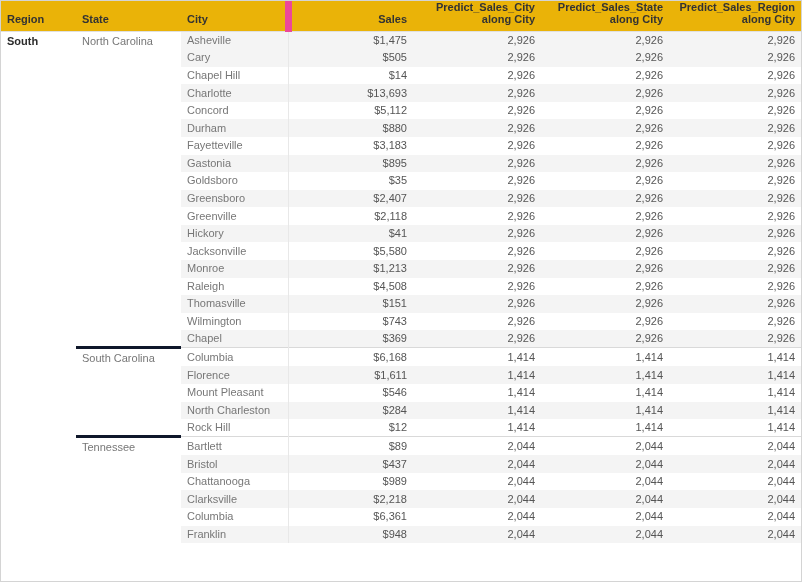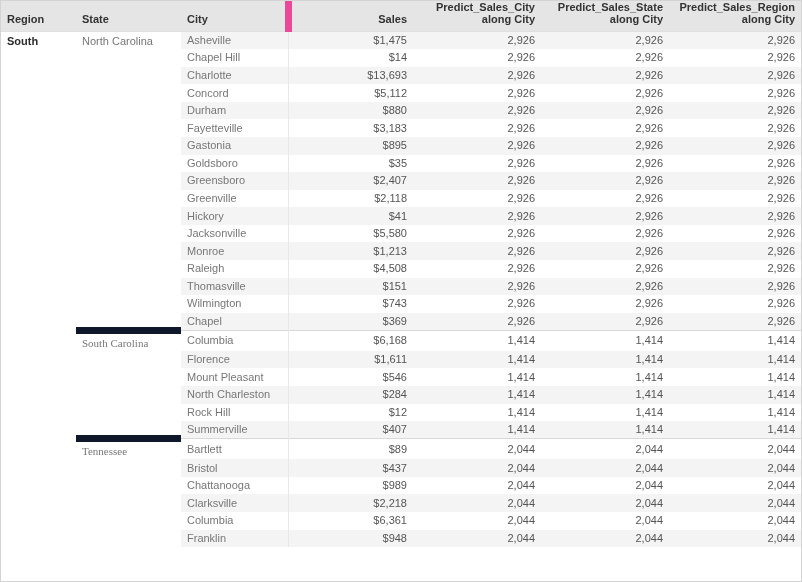--- a/index.html
+++ b/index.html
@@ -38,21 +38,21 @@
 
   
   thead th {
     font-weight: bold;
     color: #333333;
     font-size: 11px;
     vertical-align: bottom;
     padding: 0 6px 6px 6px;
     height: 30px;
     box-sizing: border-box;
-    background: #e5e5e5;
+    background: #eab308;
     border-bottom: 1px solid #e0e0e0;
     white-space: normal;
     line-height: 12px;
   }
   thead th.h-left  { text-align: left; margin-top: 28px; }
   thead th.h-right { text-align: right; }
   thead th.sep-left { border-left: 7px solid #ec4899; }
 
   
   tbody td {
@@ -75,21 +75,21 @@
     padding-top: 1px;
     line-height: 16px;
   }
   td.cell-state {
     color: #777777;
     vertical-align: top;
     padding-top: 1px;
     line-height: 16px;
     margin-top: 24px;
   }
-  td.cell-state.divider { border-top: 7px solid #0f172a; font-family: Liberation Serif, serif; }
+  td.cell-state.divider { border-top: 3px solid #0f172a; }
 
   td.cell-city  { color: #777777; }
   td.cell-sales { color: #555555; }
   td.cell-pred  { color: #555555; }
 
   
   tr.band td.cell-city,
   tr.band td.cell-sales,
   tr.band td.cell-pred { background: #f4f4f4; }
 
@@ -138,20 +138,29 @@
     <tbody id="tbody">
         <tr class="band">
           <td class="txt cell-region">South</td>
           <td class="txt cell-state">North Carolina</td>
           <td class="txt cell-city">Asheville</td>
           <td class="num cell-sales">$1,475</td>
           <td class="num cell-pred">2,926</td>
           <td class="num cell-pred">2,926</td>
           <td class="num cell-pred">2,926</td>
         </tr>
+        <tr class="band">
+          <td class="txt cell-region"></td>
+          <td class="txt cell-state"></td>
+          <td class="txt cell-city">Cary</td>
+          <td class="num cell-sales">$505</td>
+          <td class="num cell-pred">2,926</td>
+          <td class="num cell-pred">2,926</td>
+          <td class="num cell-pred">2,926</td>
+        </tr>
         <tr>
           <td class="txt cell-region"></td>
           <td class="txt cell-state"></td>
           <td class="txt cell-city">Chapel Hill</td>
           <td class="num cell-sales">$14</td>
           <td class="num cell-pred">2,926</td>
           <td class="num cell-pred">2,926</td>
           <td class="num cell-pred">2,926</td>
         </tr>
         <tr class="band">
@@ -327,29 +336,20 @@
         </tr>
         <tr>
           <td class="txt cell-region"></td>
           <td class="txt cell-state"></td>
           <td class="txt cell-city">Rock Hill</td>
           <td class="num cell-sales">$12</td>
           <td class="num cell-pred">1,414</td>
           <td class="num cell-pred">1,414</td>
           <td class="num cell-pred">1,414</td>
         </tr>
-        <tr class="band">
-          <td class="txt cell-region"></td>
-          <td class="txt cell-state"></td>
-          <td class="txt cell-city">Summerville</td>
-          <td class="num cell-sales">$407</td>
-          <td class="num cell-pred">1,414</td>
-          <td class="num cell-pred">1,414</td>
-          <td class="num cell-pred">1,414</td>
-        </tr>
         <tr class="group-start">
           <td class="txt cell-region"></td>
           <td class="txt cell-state divider">Tennessee</td>
           <td class="txt cell-city">Bartlett</td>
           <td class="num cell-sales">$89</td>
           <td class="num cell-pred">2,044</td>
           <td class="num cell-pred">2,044</td>
           <td class="num cell-pred">2,044</td>
         </tr>
         <tr class="band">

